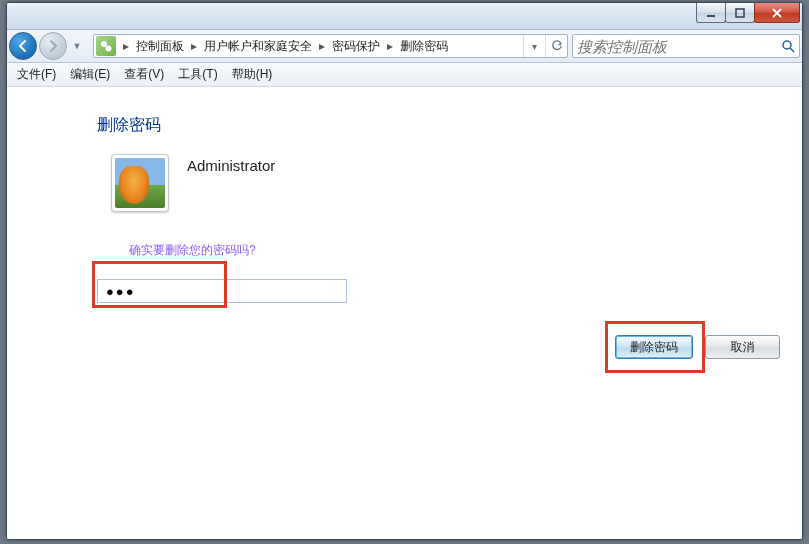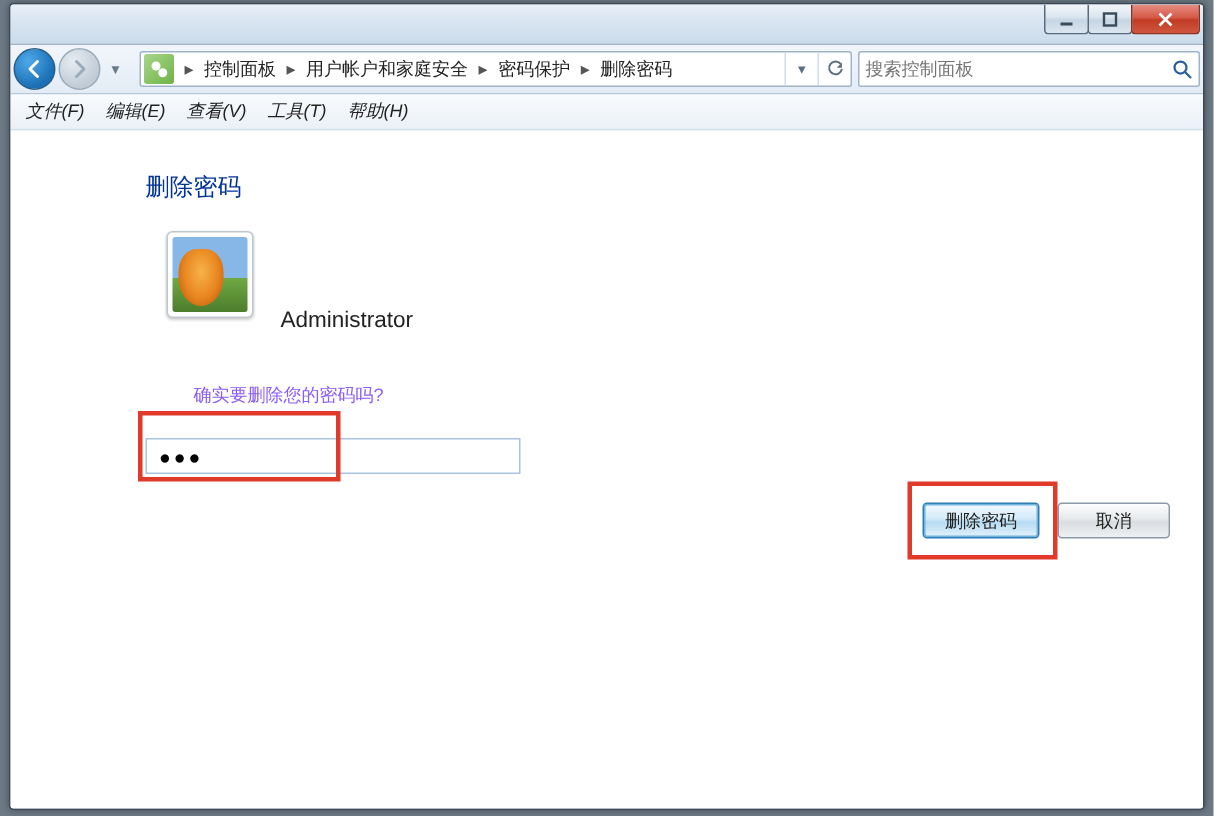--- a/index.html
+++ b/index.html
@@ -78,31 +78,31 @@
     }
     .addr-spacer { flex: 1; }
     .addr-end { width: 22px; height: 100%; display: flex; align-items: center; justify-content: center;
       border-left: 1px solid #d0ddea; color: #5a6f82; font-size: 10px; }
 
     .search-box {
       width: 228px; height: 24px; border: 1px solid #9fb4c9; border-radius: 2px;
       background: #fff; display: flex; align-items: center; padding: 0 4px;
     }
     .search-input {
-      flex: 1; border: none; outline: none; font-size: 12px;
-      color: #999; background: transparent;
+      flex: 1; border: none; outline: none; font-size: 15px;
+      color: #999; font-style: italic; background: transparent;
     }
     .search-icon { color: #2b5f9c; display: flex; }
     .search-icon svg { width: 14px; height: 14px; }
 
     .menu-row {
       height: 24px;
       background: linear-gradient(to bottom, #f9fbfd, #eaf0f6);
       border-bottom: 1px solid #d0dce8;
-      display: flex; align-items: center; padding: 0 6px; gap: 6px; font-style: italic;
+      display: flex; align-items: center; padding: 0 6px; gap: 6px;
     }
     .menu-item { font-size: 12px; color: #222; padding: 2px 4px; }
 
     .content {
       position: relative; height: calc(100% - 27px - 33px - 24px);
       background: #fff; padding: 28px 18px 10px 90px;
     }
     .page-title { font-size: 16px; color: #003399; margin-bottom: 18px; }
 
     .user-row { display: flex; align-items: flex-start; gap: 18px; margin-bottom: 30px; margin-left: 14px;}
@@ -242,21 +242,21 @@
   </div>
 
   <div class="content">
     <div class="page-title">删除密码</div>
 
     <div class="user-row">
       <div class="avatar-frame">
         <div class="avatar-img"></div>
       </div>
       <div class="user-meta">
-        <div style="font-size:15px;margin-top:48px;">Administrator</div>
+        <div style="font-size:15px;">Administrator</div>
       </div>
     </div>
 
     <div class="confirm-line">确实要删除您的密码吗?</div>
 
     <div class="pwd-wrap">
       <div class="pwd-highlight"></div>
       <input class="pwd-input" type="text" value="●●●" style="">
     </div>
 

